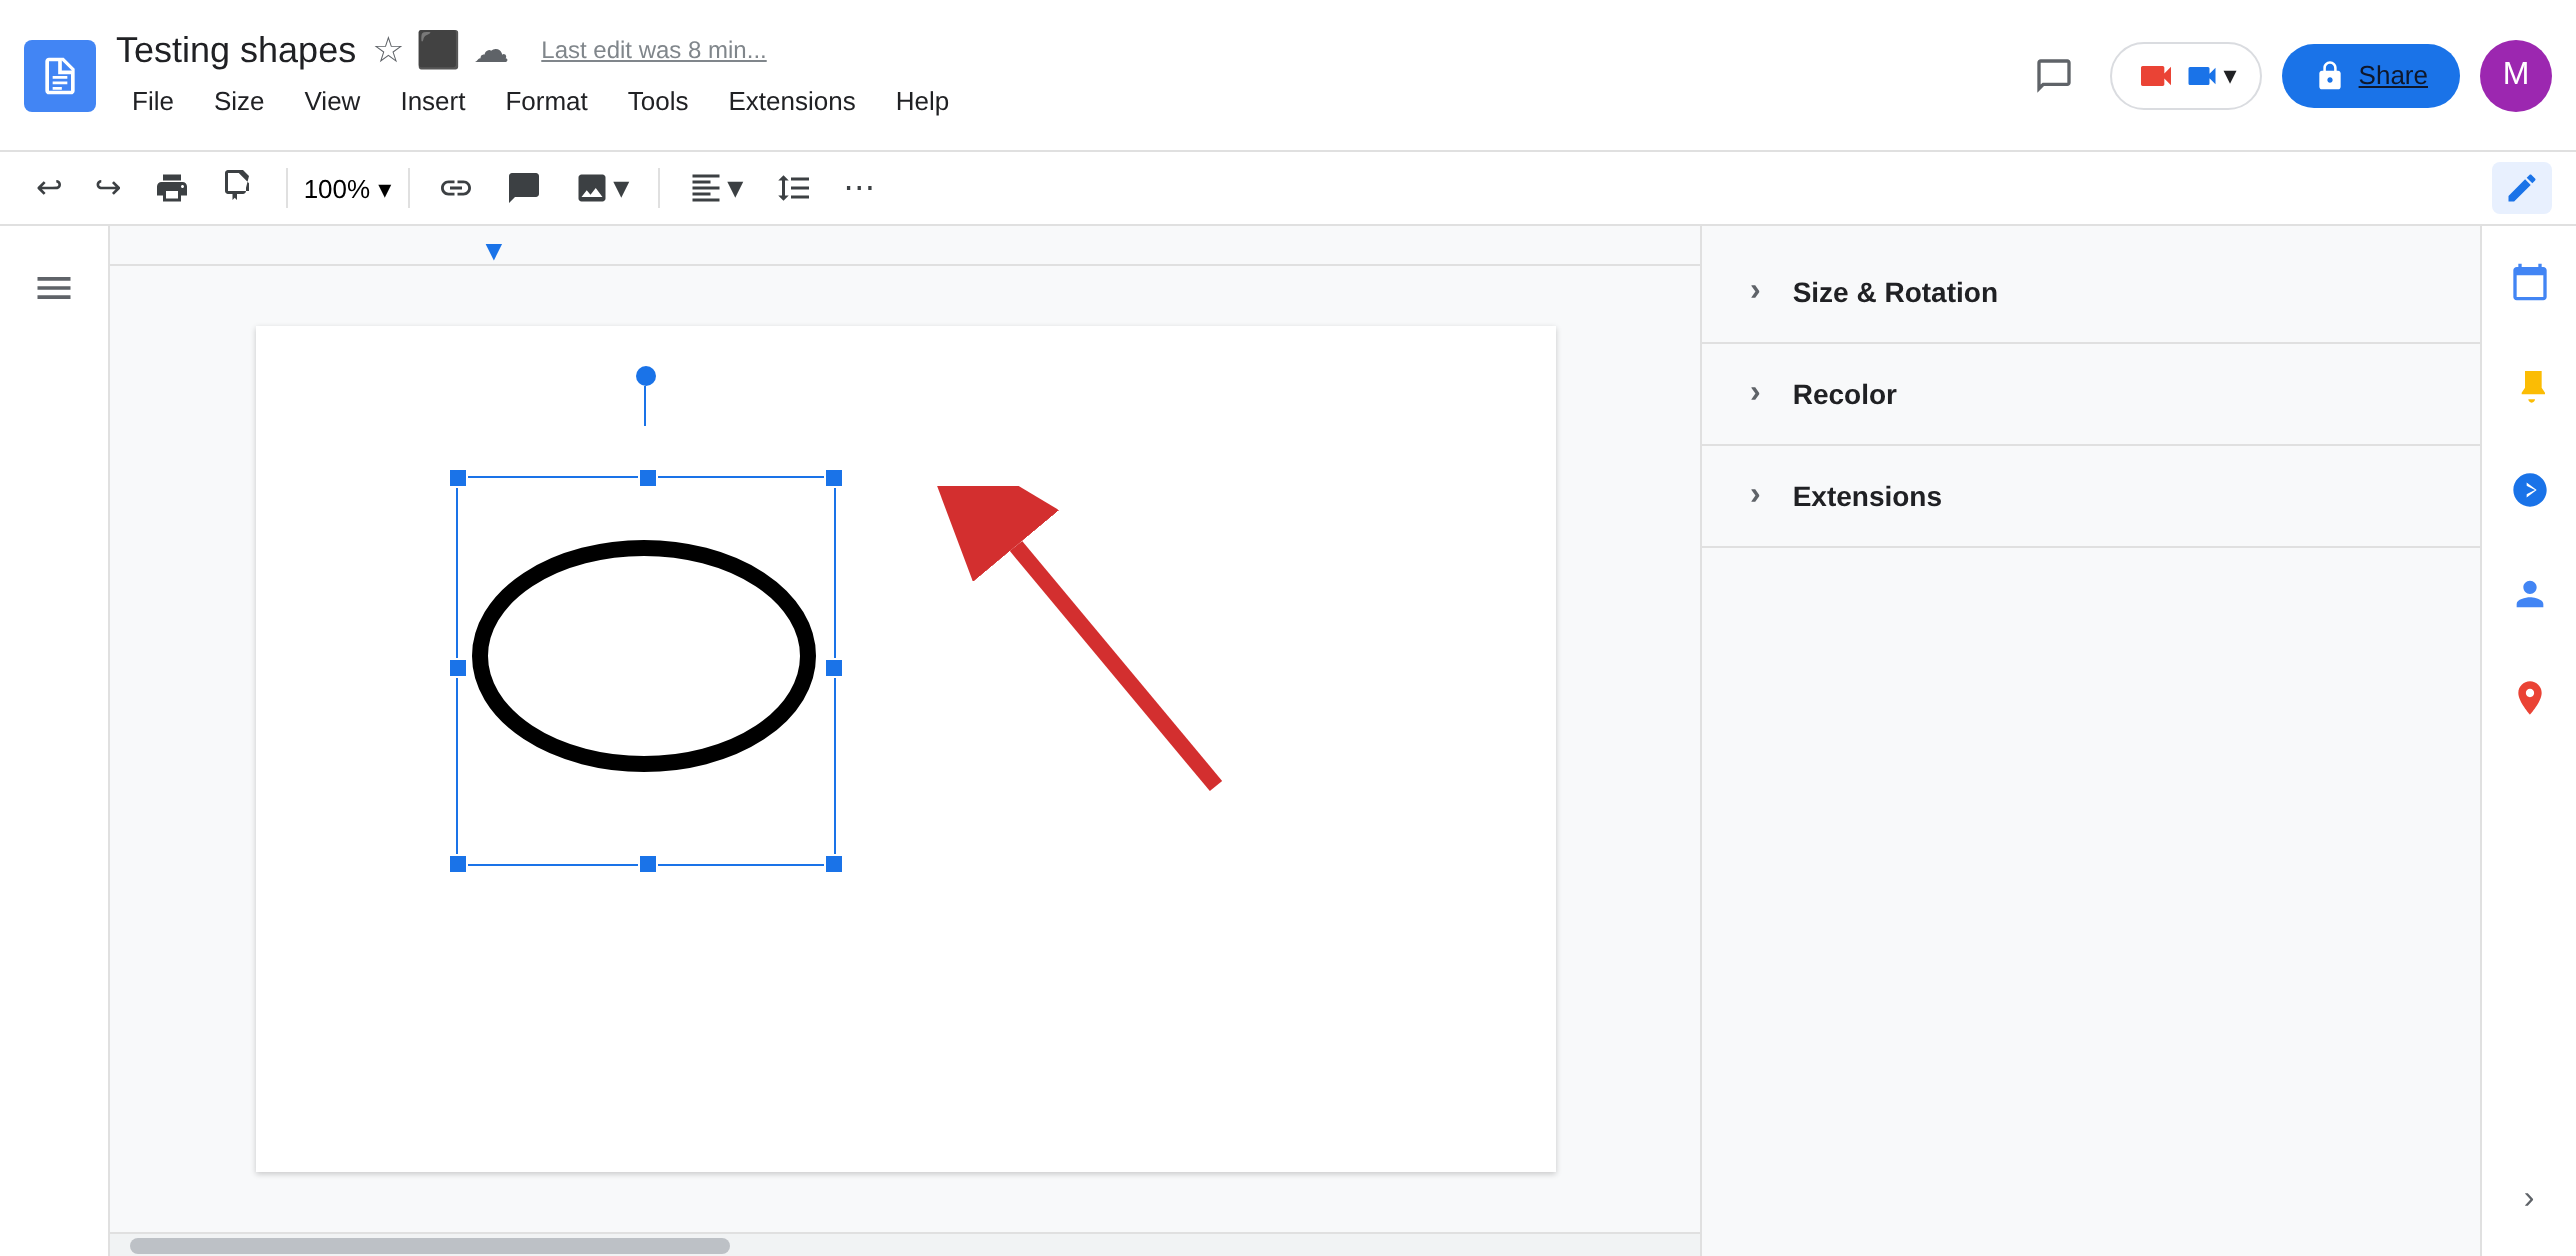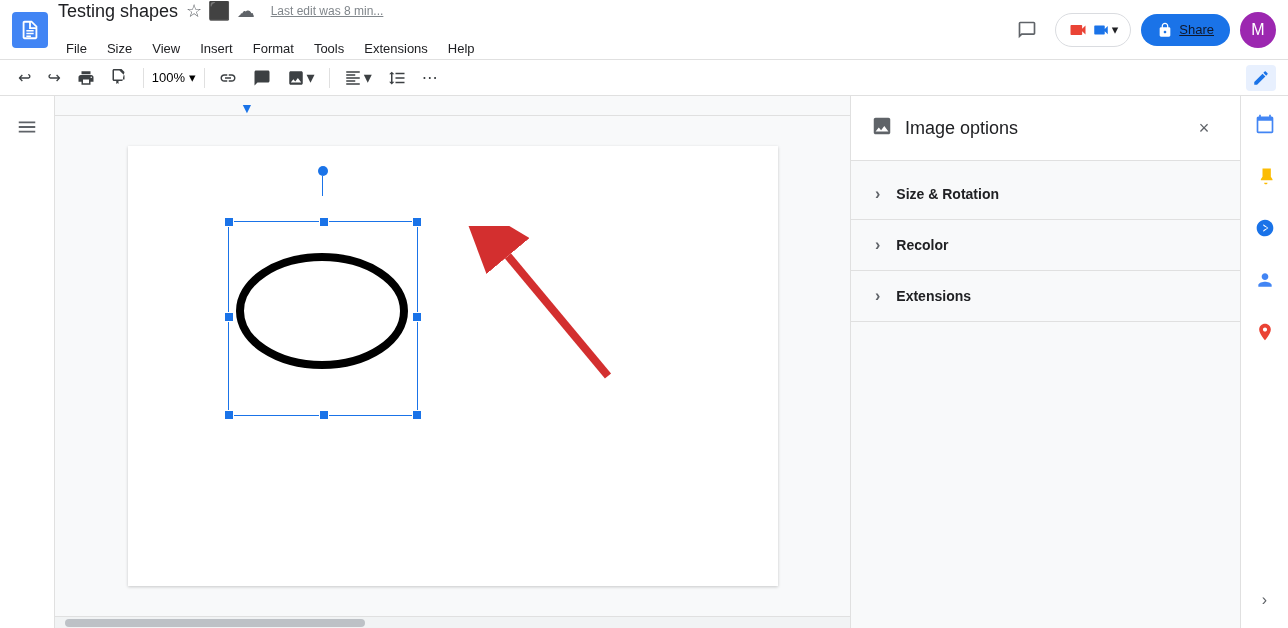--- a/index.html
+++ b/index.html
@@ -2,21 +2,21 @@
 <html><head>
   <meta charset="utf-8">
   <style>
     * { box-sizing: border-box; margin: 0; padding: 0; }
     body { font-family: 'Arial', sans-serif; background: #fff; width: 1288px; height: 628px; overflow: hidden; display: flex; flex-direction: column; }
 
     
     .top-bar {
       display: flex;
       align-items: center;
-      padding: 0 12px;
+      padding: 14px 12px;
       border-bottom: 1px solid #e0e0e0;
       background: #fff;
       gap: 10px;
     }
     .app-icon {
       width: 36px; height: 36px;
       background: #4285f4;
       border-radius: 4px;
       display: flex; align-items: center; justify-content: center;
       flex-shrink: 0;
@@ -24,21 +24,21 @@
     .app-icon svg { width: 22px; height: 22px; fill: white; }
     .doc-title-area { display: flex; flex-direction: column; flex: 1; }
     .doc-title-row { display: flex; align-items: center; gap: 8px; }
     .doc-title {
       font-size: 18px;
       font-weight: 400;
       color: #202124;
     }
     .title-icons { display: flex; gap: 6px; align-items: center; }
     .title-icon { color: #5f6368; font-size: 18px; cursor: pointer; }
-    .menu-bar { display: flex; gap: 4px; margin-top: 16px; }
+    .menu-bar { display: flex; gap: 4px; margin-top: 4px; }
     .menu-item {
       font-size: 13px;
       color: #202124;
       padding: 3px 8px;
       border-radius: 4px;
       cursor: pointer;
     }
     .last-edit { font-size: 12px; color: #80868b; margin-left: 8px; text-decoration: underline; cursor: pointer; }
     .top-right { display: flex; align-items: center; gap: 10px; margin-left: auto; }
     .comment-btn {
@@ -494,29 +494,20 @@
         </svg>
       </div>
     </div>
 
     <div class="bottom-scroll">
       <div class="scroll-thumb"></div>
     </div>
   </div>
 
   <div class="image-options-panel">
-    <div class="panel-header">
-      <span class="panel-header-icon">
-        <svg width="22" height="22" viewBox="0 0 24 24" fill="#5f6368">
-            <path d="M21 19V5c0-1.1-.9-2-2-2H5c-1.1 0-2 .9-2 2v14c0 1.1.9 2 2 2h14c1.1 0 2-.9 2-2zM8.5 13.5l2.5 3.01L14.5 12l4.5 6H5l3.5-4.5z"></path>
-          </svg>
-      </span>
-      <span class="panel-title">Image options</span>
-      <button class="panel-close">×</button>
-    </div>
     <div class="panel-content">
       <div class="panel-section">
         <span class="section-chevron">›</span>
         <span class="section-label">Size &amp; Rotation</span>
       </div>
       <div class="panel-section">
         <span class="section-chevron">›</span>
         <span class="section-label">Recolor</span>
       </div>
       <div class="panel-section">

